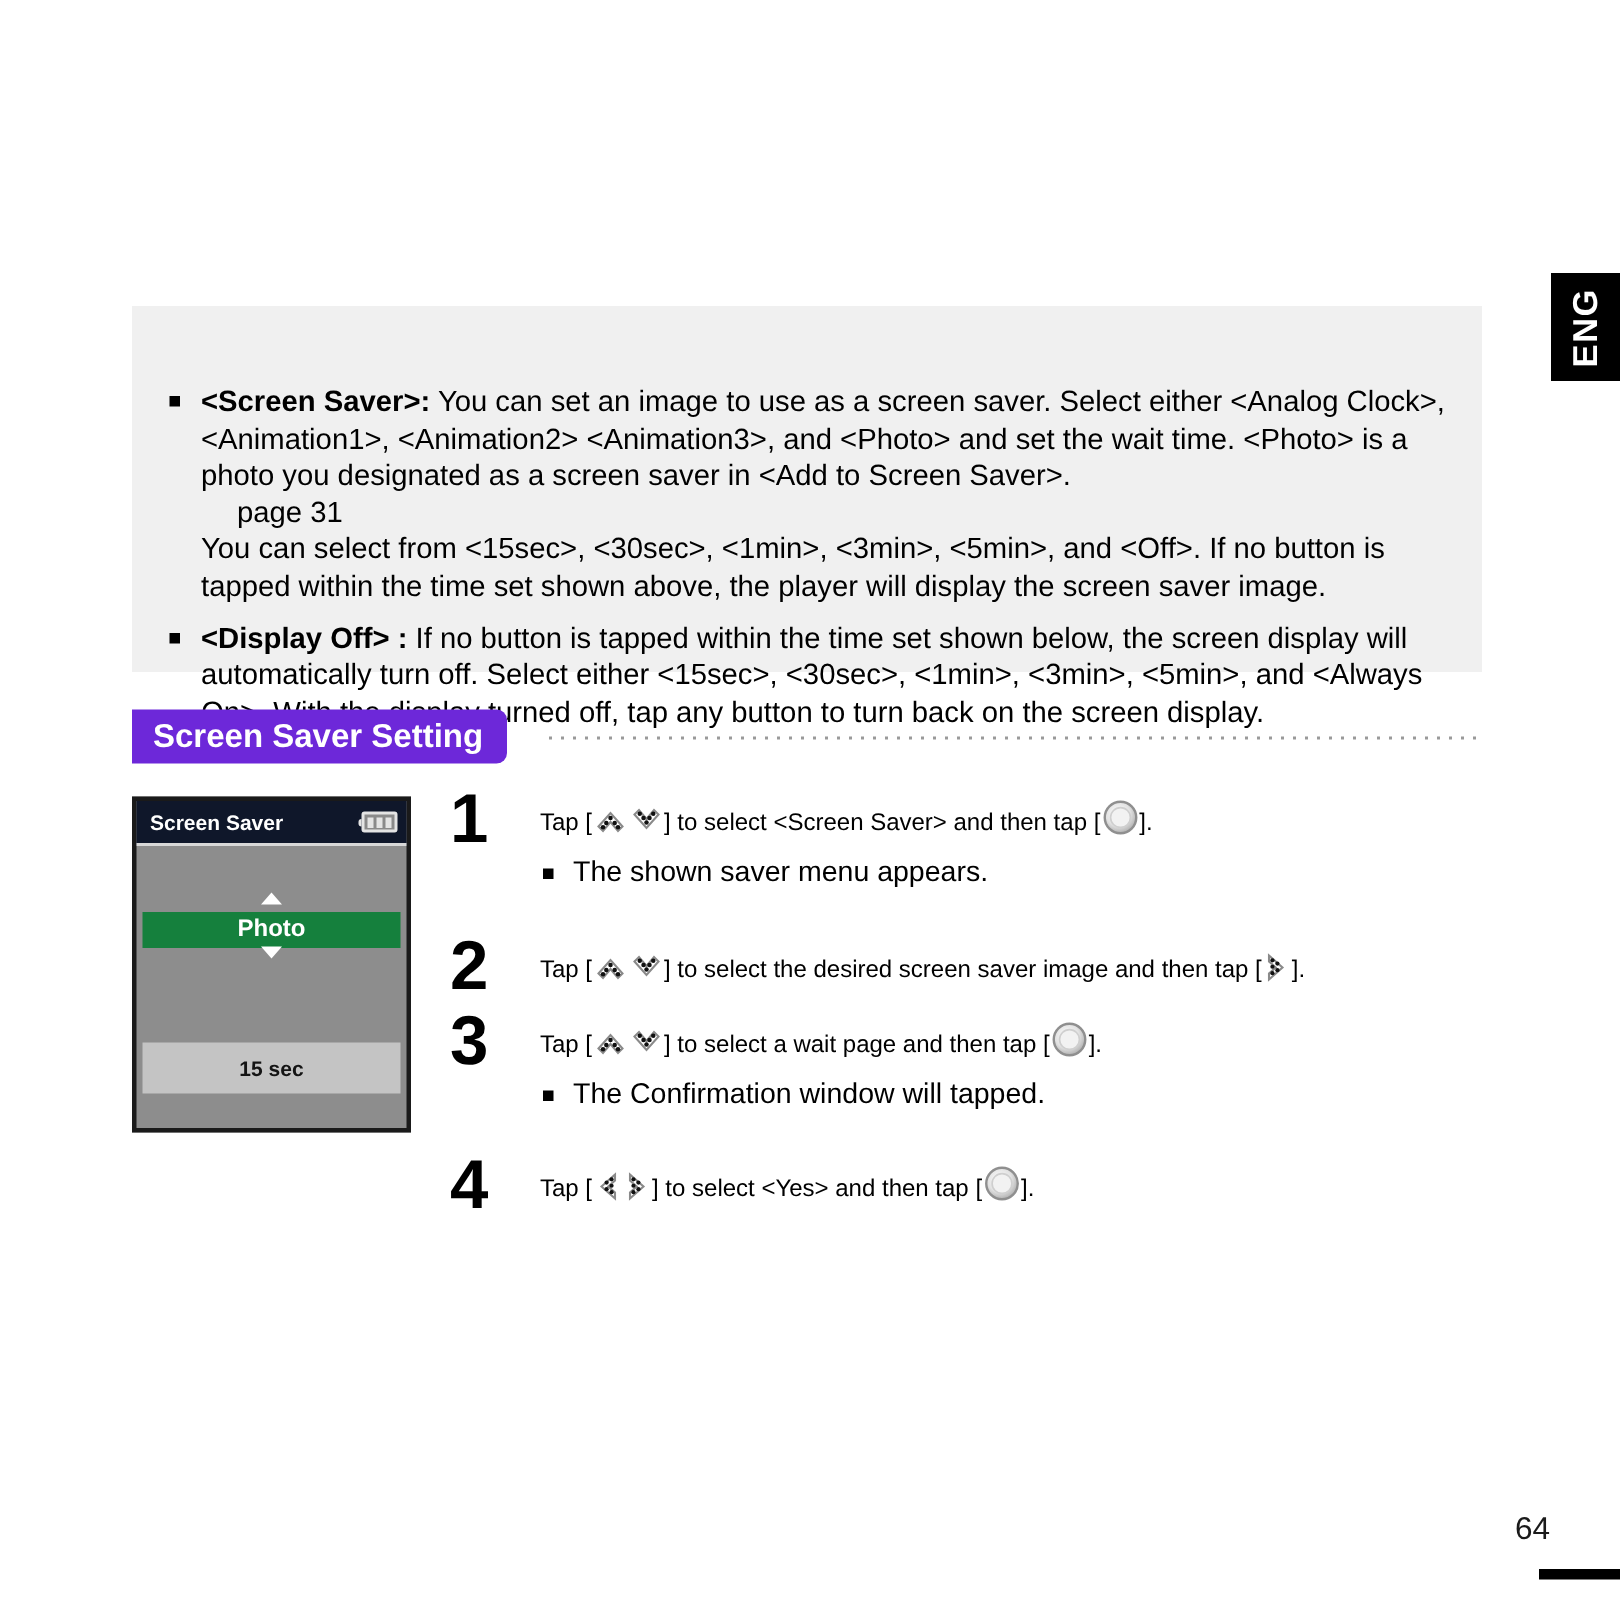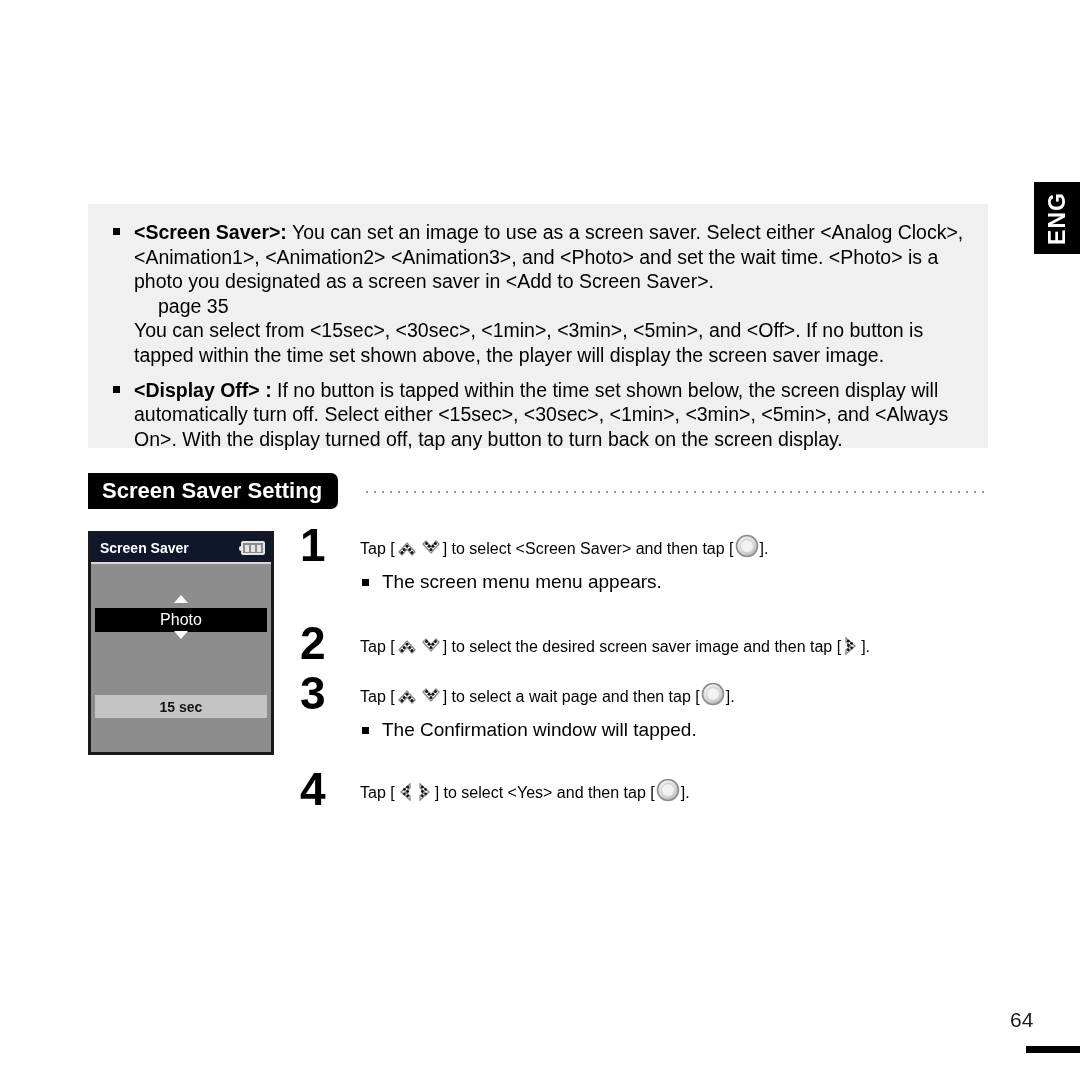--- a/index.html
+++ b/index.html
@@ -48,20 +48,21 @@
     background: #f0f0f0;
     box-sizing: border-box;
     padding: 16px 20px 10px 20px;
   }
   .note-para {
     position: relative;
     font-size: 19.5px;
     line-height: 24.6px;
     color: #000;
     padding-left: 26px;
+    margin-top: 36px;
   }
   .note-para + .note-para { margin-top: 10px; }
   .note-bullet {
     position: absolute;
     left: 5px;
     top: 8px;
     width: 7px;
     height: 7px;
     background: #000;
   }
@@ -74,21 +75,21 @@
     left: 88px;
     top: 473px;
     width: 900px;
     height: 36px;
   }
   .section-head {
     position: absolute;
     left: 0;
     top: 0;
     height: 36px;
-    background: #000000;
+    background: #6d28d9;
     color: #ffffff;
     font-size: 22px;
     font-weight: bold;
     display: inline-flex;
     align-items: center;
     padding: 0 16px 0 14px;
     border-radius: 0 7px 7px 0;
     box-sizing: border-box;
     white-space: nowrap;
   }
@@ -163,33 +164,33 @@
     border-left: 7px solid transparent;
     border-right: 7px solid transparent;
   }
   .arrow-up { top: 31px; border-bottom: 8px solid #ffffff; }
   .arrow-down { top: 67px; border-top: 8px solid #ffffff; }
   .dev-row-photo {
     position: absolute;
     left: 4px; right: 4px;
     top: 44px;
     height: 24px;
-    background: #000000;
+    background: #15803d;
     display: flex;
     align-items: center;
     justify-content: center;
     color: #ffffff;
     font-size: 16px;
-    font-weight: normal;
+    font-weight: bold;
   }
   .dev-row-time {
     position: absolute;
     left: 4px; right: 4px;
     top: 131px;
-    height: 23px;
+    height: 34px;
     background: #c4c4c4;
     display: flex;
     align-items: center;
     justify-content: center;
     color: #141414;
     font-size: 14px;
     font-weight: bold;
   }
 
   
@@ -270,21 +271,21 @@
 <div class="eng-tab">
   <span class="eng-label">ENG</span>
 </div>
 
 <div class="note-box">
 
   <div class="note-para">
     <span class="note-bullet"></span>
     <b>&lt;Screen Saver&gt;:</b><span> You can set an image to use as a screen saver. Select either &lt;Analog Clock&gt;, &lt;Animation1&gt;, &lt;Animation2&gt; &lt;Animation3&gt;, and &lt;Photo&gt; and set the wait time. &lt;Photo&gt; is a photo you designated as a screen saver in &lt;Add to Screen Saver&gt;.</span>
     <br>
-    <span class="indent-page">page 35</span>
+    <span class="indent-page">page 31</span>
     <br>
     <span>You can select from &lt;15sec&gt;, &lt;30sec&gt;, &lt;1min&gt;, &lt;3min&gt;, &lt;5min&gt;, and &lt;Off&gt;. If no button is tapped within the time set shown above, the player will display the screen saver image.</span>
   </div>
 
   <div class="note-para">
     <span class="note-bullet"></span>
     <b>&lt;Display Off&gt; :</b><span> If no button is tapped within the time set shown below, the screen display will automatically turn off. Select either &lt;15sec&gt;, &lt;30sec&gt;, &lt;1min&gt;, &lt;3min&gt;, &lt;5min&gt;, and &lt;Always On&gt;. With the display turned off, tap any button to turn back on the screen display.</span>
   </div>
 
 </div>
@@ -337,21 +338,21 @@
                 <stop offset="62%" stop-color="#e2e2e2"></stop>
                 <stop offset="100%" stop-color="#b2b2b2"></stop>
               </radialGradient>
             </defs>
             <circle cx="12" cy="12" r="10.5" fill="url(#g1)" stroke="#8f8f8f" stroke-width="1.6"></circle>
             <circle cx="12" cy="12" r="6.6" fill="#f2f2f2" stroke="#cfcfcf" stroke-width="1.1"></circle>
           </svg></span><span>].</span>
     </div>
     <div class="step-sub">
       <span class="sub-bullet"></span>
-      <span>The screen menu menu appears.</span>
+      <span>The shown saver menu appears.</span>
     </div>
   </div>
 
   <div class="step s2">
     <span class="step-num">2</span>
     <div class="step-text">
       <span>Tap [</span><span class="icn"><svg width="22" height="20" viewBox="0 0 22 20">
             <path d="M3 14 L11 5 L19 14 L16 17 L11 11 L6 17 Z" fill="#ffffff" stroke="#8a8a8a" stroke-width="1.4"></path>
             <circle cx="11" cy="8.3" r="1.5" fill="#111"></circle>
             <circle cx="8.2" cy="11.6" r="1.5" fill="#111"></circle>

